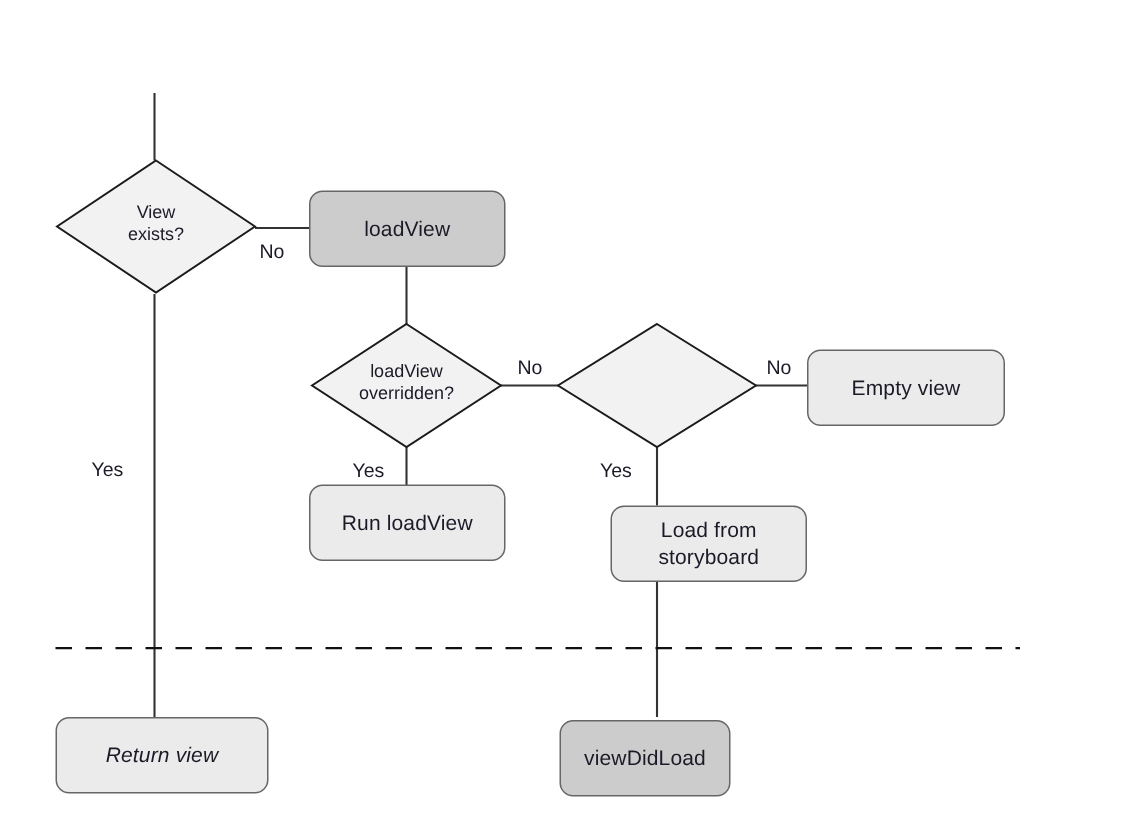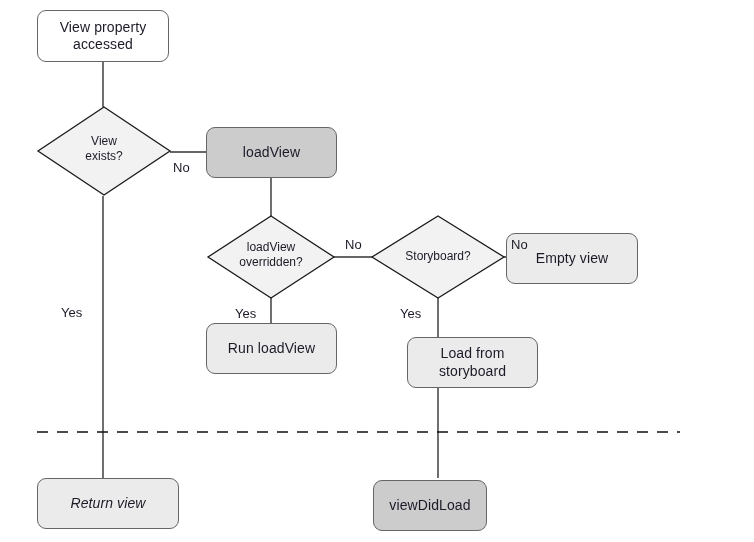--- a/index.html
+++ b/index.html
@@ -98,30 +98,26 @@
     
     <polygon points="104,107 170,151 104,195 38,151" fill="#f2f2f2" stroke="#1b1b1b" stroke-width="1.3"></polygon>
 
     
     <polygon points="271,216 334,257 271,298 208,257" fill="#f2f2f2" stroke="#1b1b1b" stroke-width="1.3"></polygon>
 
     
     <polygon points="438,216 504,257 438,298 372,257" fill="#f2f2f2" stroke="#1b1b1b" stroke-width="1.3"></polygon>
   </svg>
 
-  <div class="node white" style="left:37px; top:10px; width:132px; height:52px;">
-    <span>View property
-accessed</span>
-  </div>
 
   <div class="node dark" style="left:206px; top:127px; width:131px; height:51px;">
     <span>loadView</span>
   </div>
 
-  <div class="node light" style="left:506px; top:233px; width:132px; height:51px;">
+  <div class="node light" style="left:538px; top:233px; width:132px; height:51px;">
     <span>Empty view</span>
   </div>
 
   <div class="node light" style="left:206px; top:323px; width:131px; height:51px;">
     <span>Run loadView</span>
   </div>
 
   <div class="node light" style="left:373px; top:337px; width:131px; height:51px;margin-left:34px;">
     <span>Load from
 storyboard</span>
@@ -132,21 +128,20 @@
   </div>
 
   <div class="node dark" style="left:373px; top:480px; width:114px; height:51px;">
     <span>viewDidLoad</span>
   </div>
 
   <div class="dlabel" style="left:54px; top:134px; width:100px;">View
 exists?</div>
   <div class="dlabel" style="left:211px; top:240px; width:120px;">loadView
 overridden?</div>
-  <div class="dlabel" style="left:383px; top:249px; width:110px;">Storyboard?</div>
 
   <div class="edge-label" style="left:173px; top:160px;">No</div>
   <div class="edge-label" style="left:61px; top:305px;">Yes</div>
   <div class="edge-label" style="left:345px; top:237px;">No</div>
   <div class="edge-label" style="left:235px; top:306px;">Yes</div>
   <div class="edge-label" style="left:511px; top:237px;">No</div>
   <div class="edge-label" style="left:400px; top:306px;">Yes</div>
 
 </div>
 

